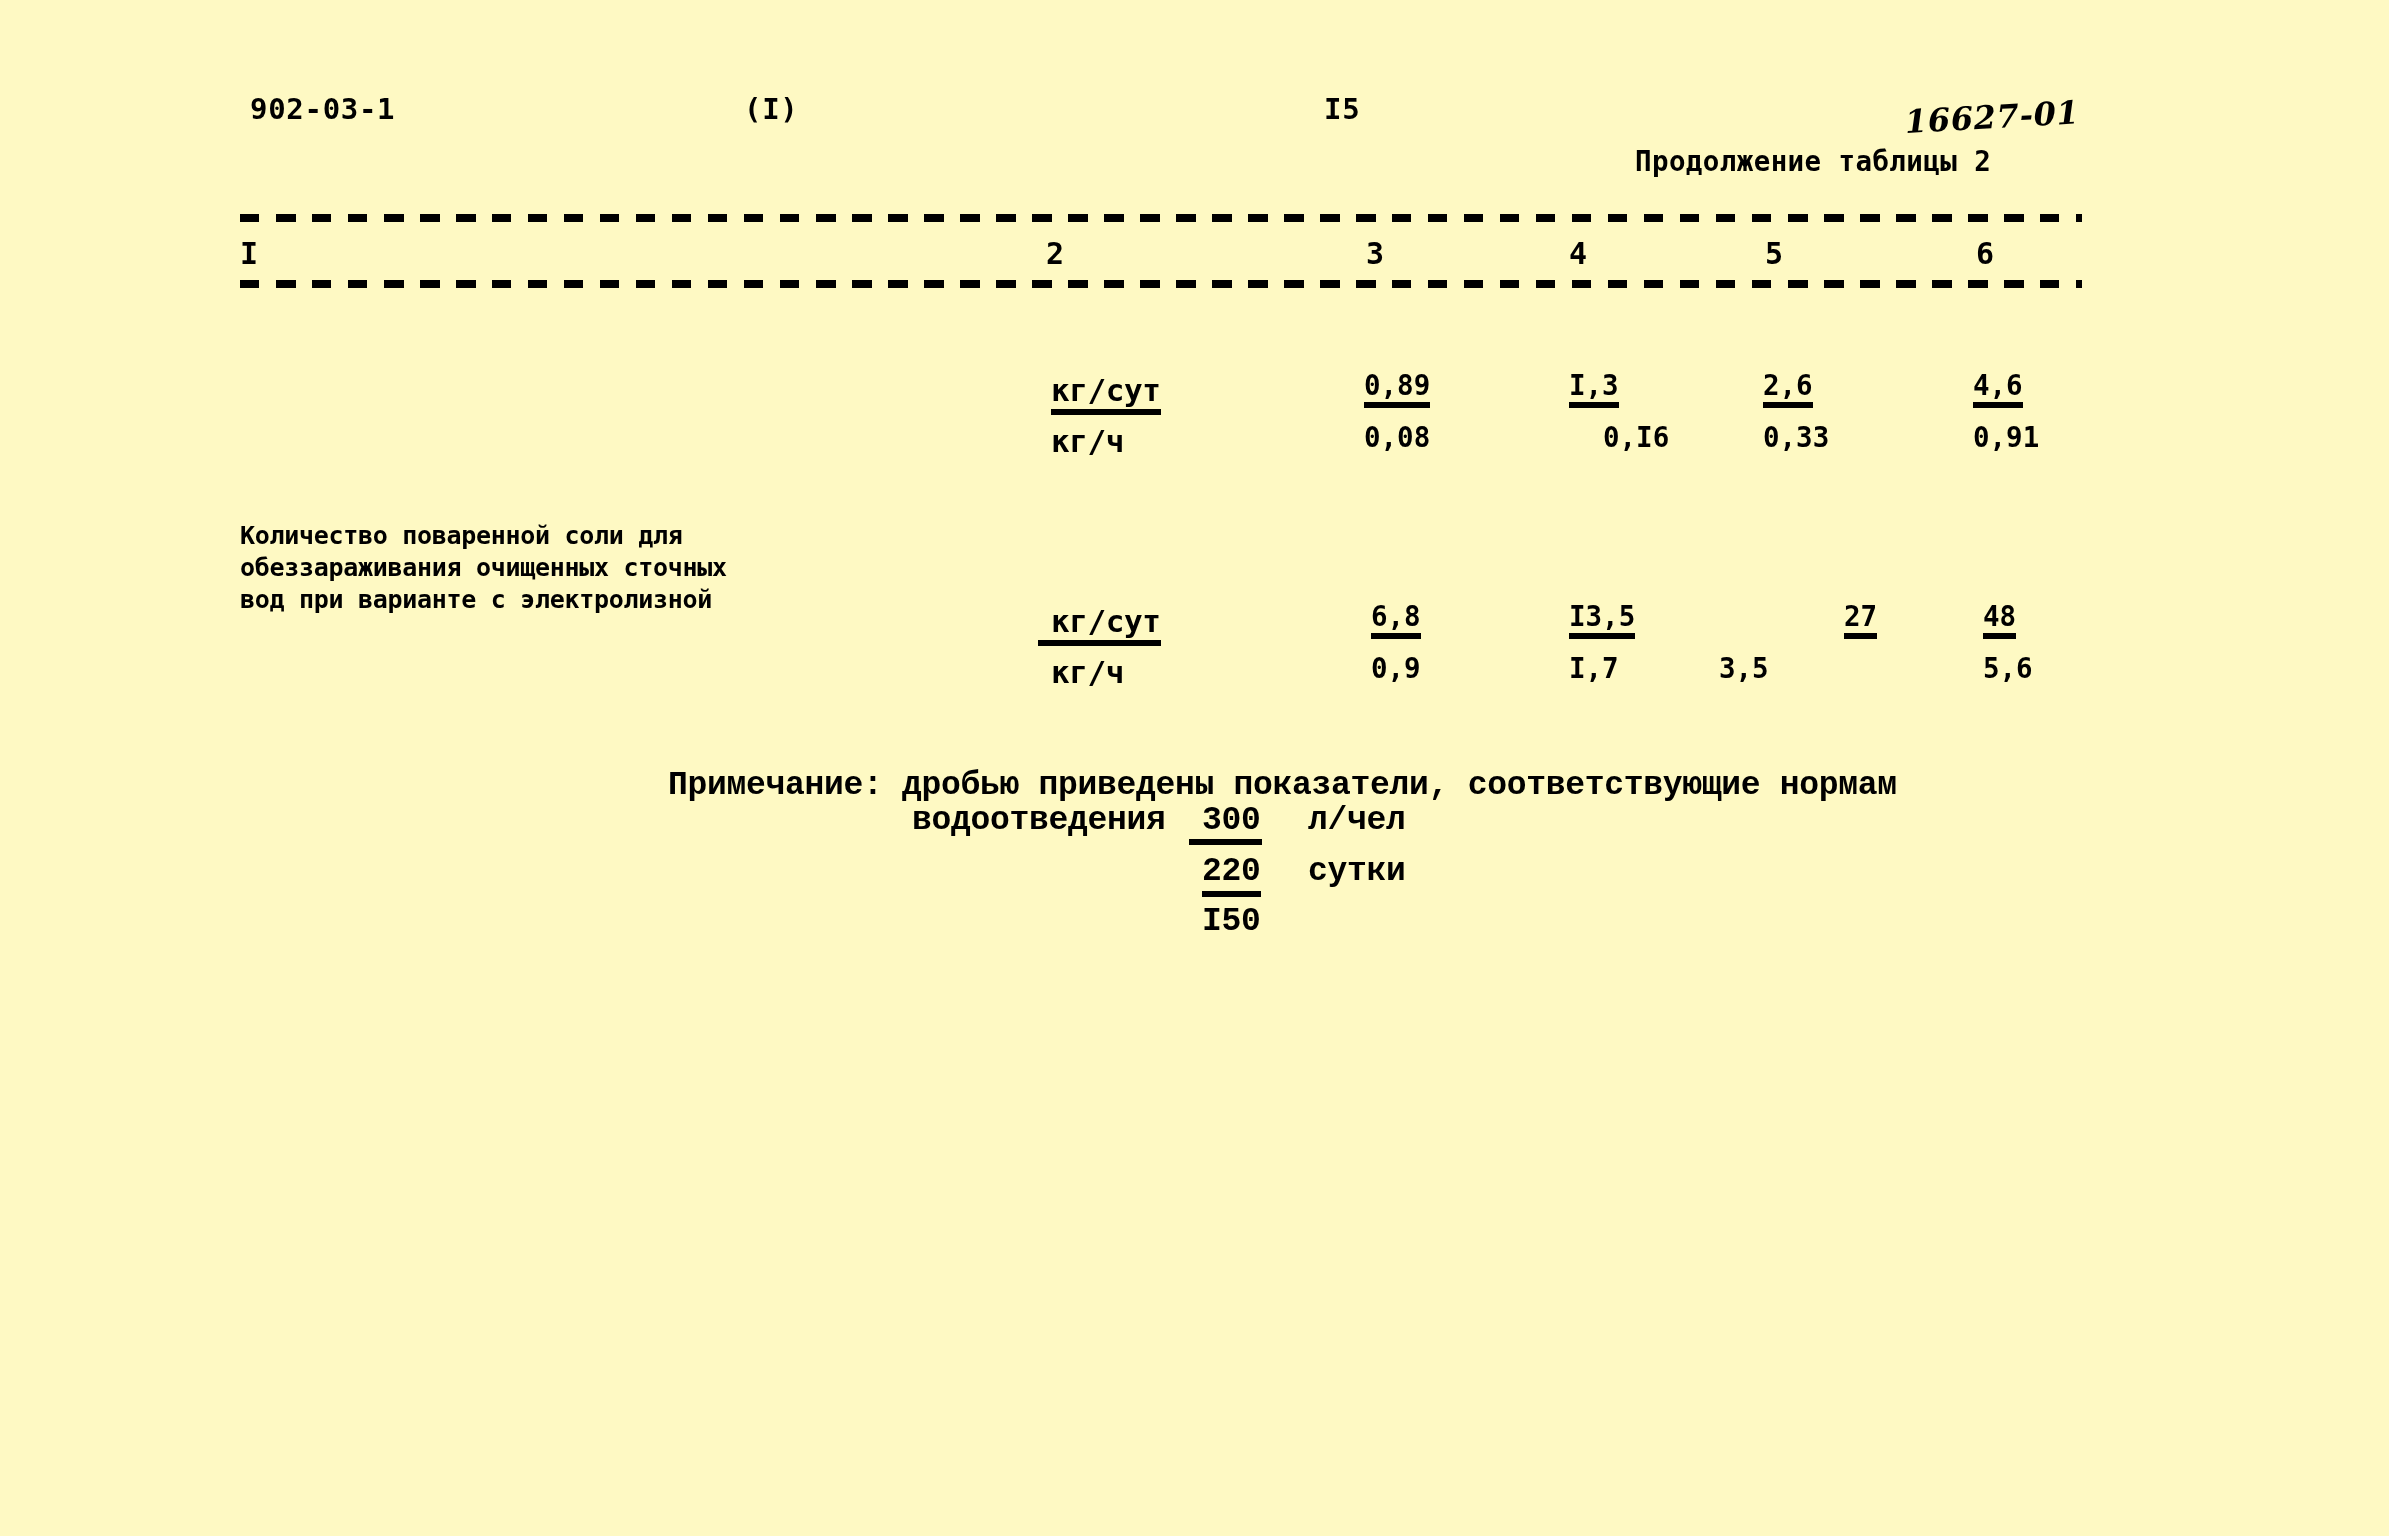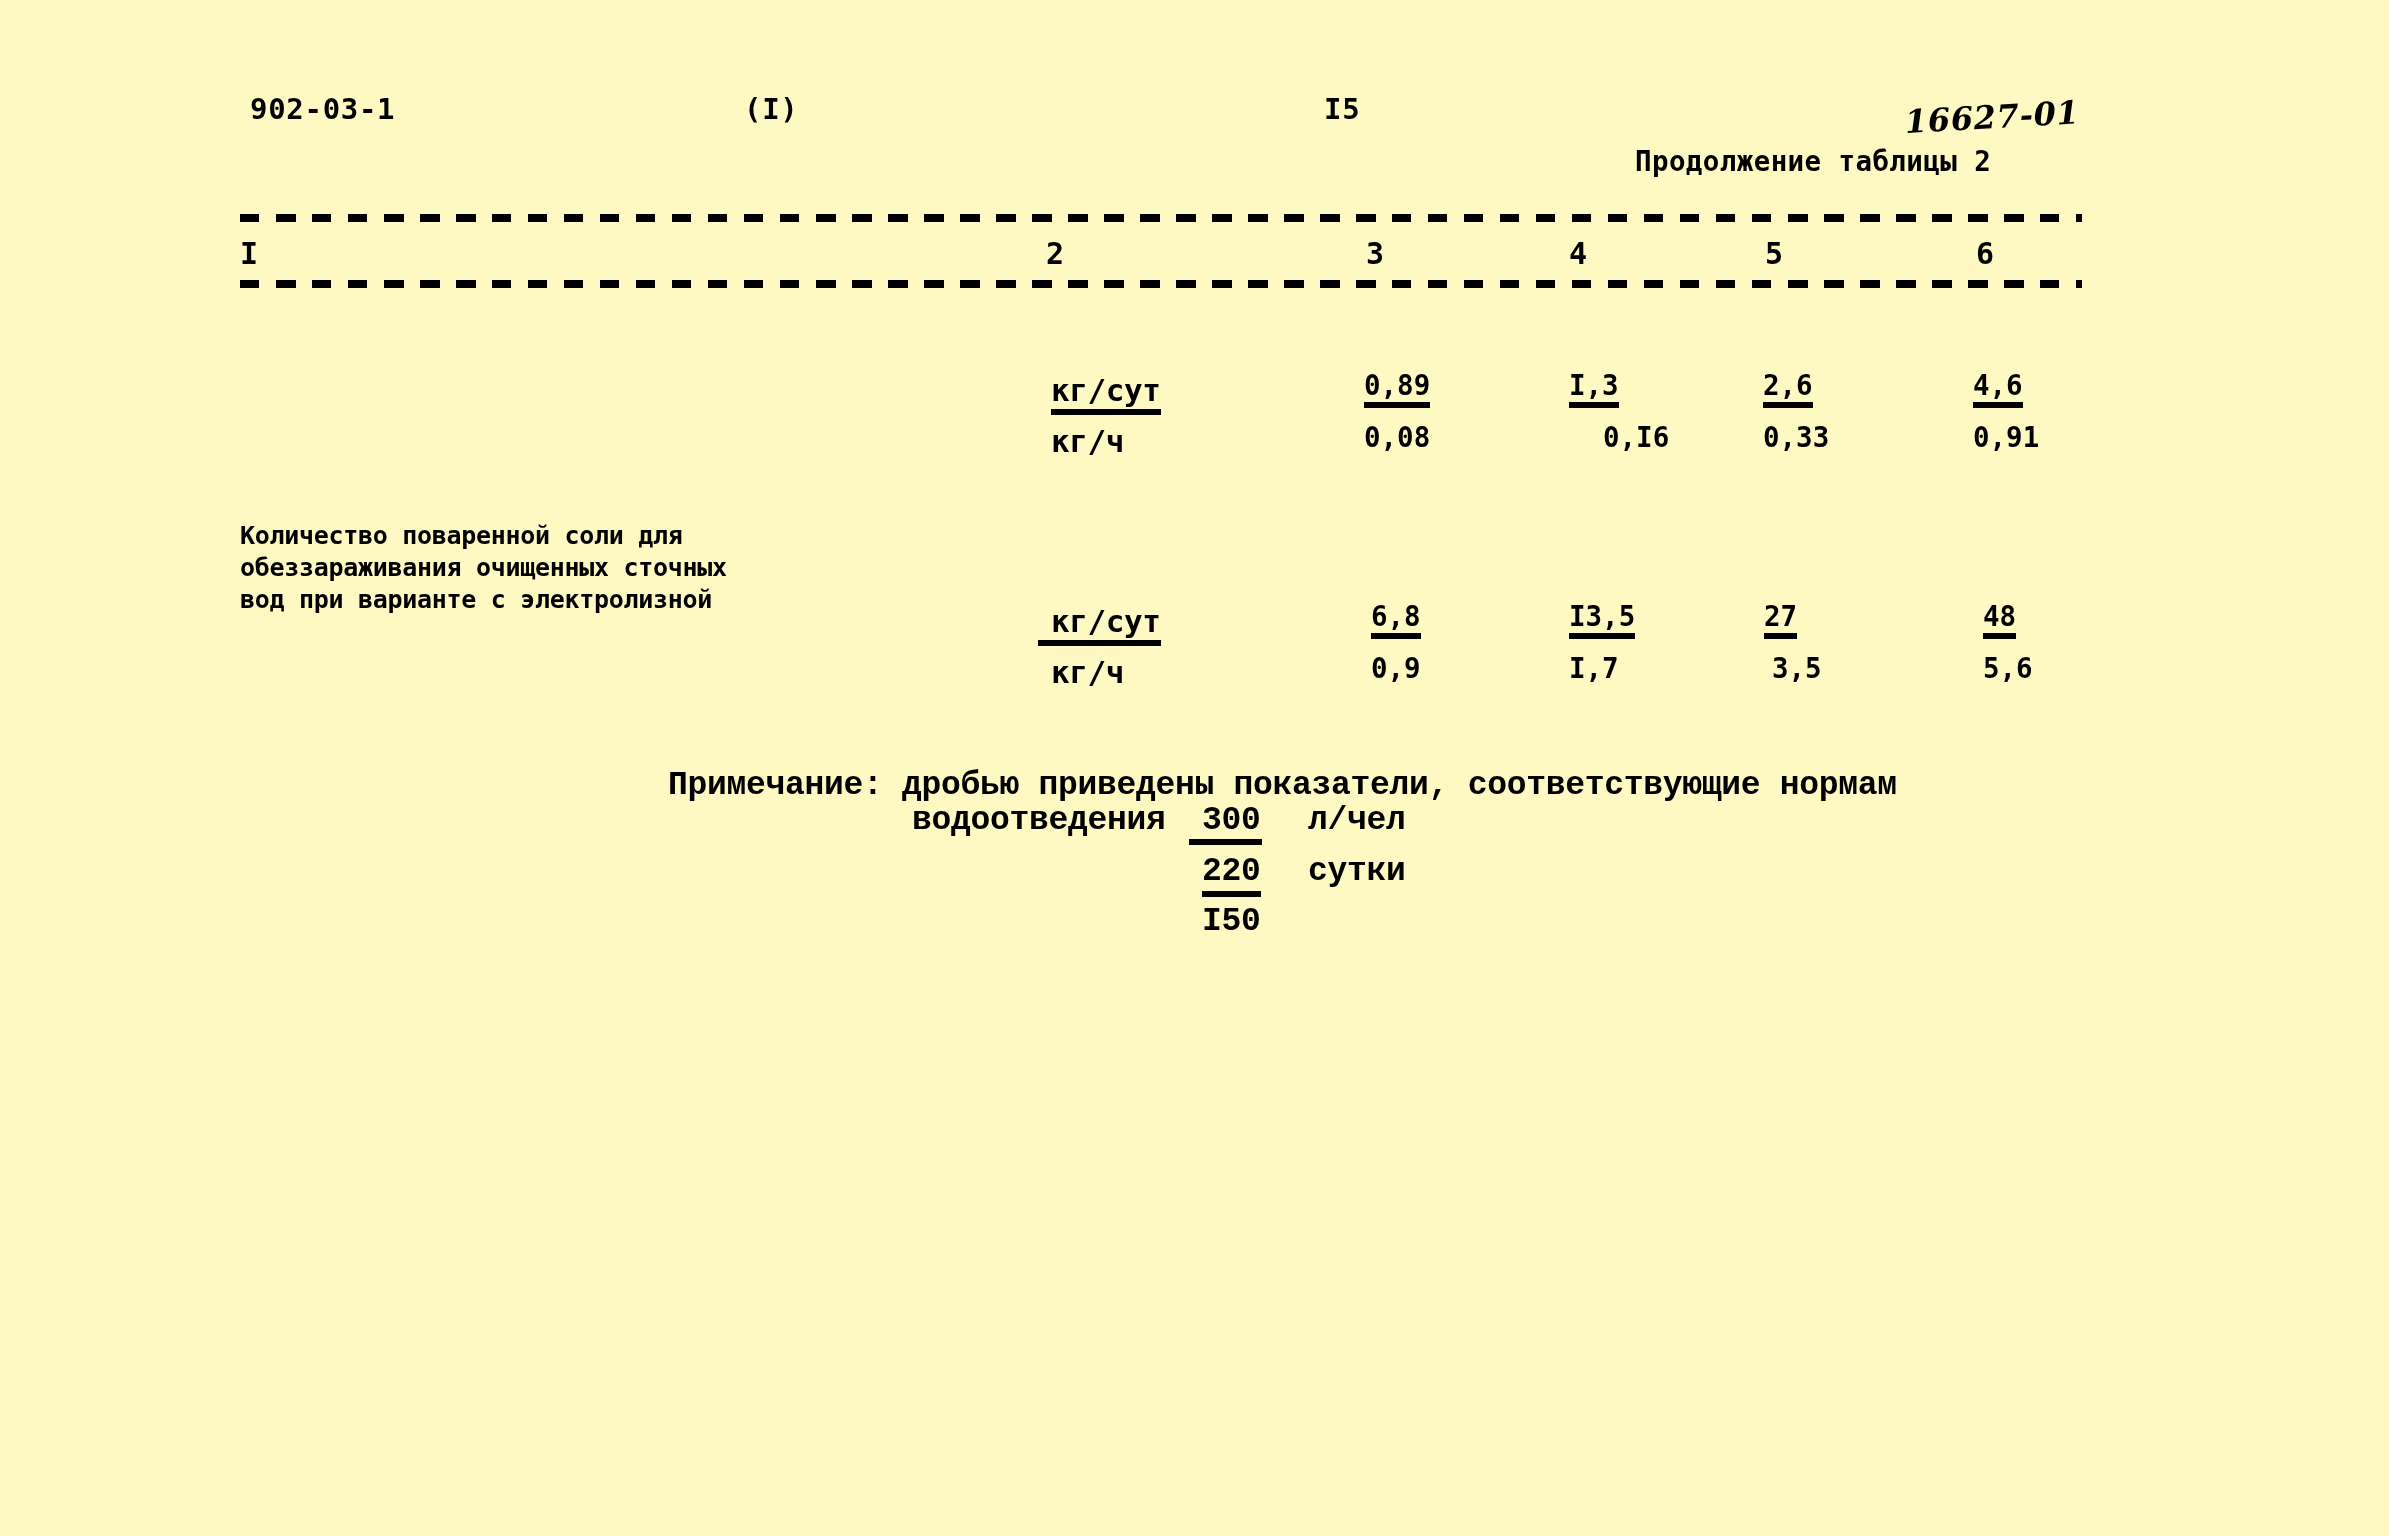--- a/index.html
+++ b/index.html
@@ -172,27 +172,27 @@
   <div class="valcell" style="left:1763px; top:421px">0,33</div>
   <div class="valcell" style="left:1973px; top:421px">0,91</div>
 
   <div class="rowlabel" id="row2-label">Количество поваренной соли для
 обеззараживания очищенных сточных
 вод  при варианте с электролизной</div>
 
   <div class="unitcell ul" style="left:1051px; top:603px; padding-left:13px; margin-left:-13px;">кг/сут</div>
   <div class="valcell ul" style="left:1371px; top:600px">6,8</div>
   <div class="valcell ul" style="left:1569px; top:600px">I3,5</div>
-  <div class="valcell ul" style="left:1764px; top:600px">27</div>
+  <div class="valcell ul" style="left:1844px; top:600px">27</div>
   <div class="valcell ul" style="left:1983px; top:600px">48</div>
 
   <div class="unitcell" style="left:1051px; top:654px">кг/ч</div>
   <div class="valcell" style="left:1371px; top:652px">0,9</div>
   <div class="valcell" style="left:1569px; top:652px">I,7</div>
-  <div class="valcell" style="left:1772px; top:652px">3,5</div>
+  <div class="valcell" style="left:1719px; top:652px">3,5</div>
   <div class="valcell" style="left:1983px; top:652px">5,6</div>
 
   <div class="note" id="note-line1">Примечание: дробью приведены показатели, соответствующие нормам</div>
 
   <div class="note" id="note-line2">водоотведения</div>
 
   <div class="note" id="note-num-top">300</div>
   <div class="note" id="note-unit-top">л/чел</div>
 
   <div class="note" id="note-num-mid">220</div>

